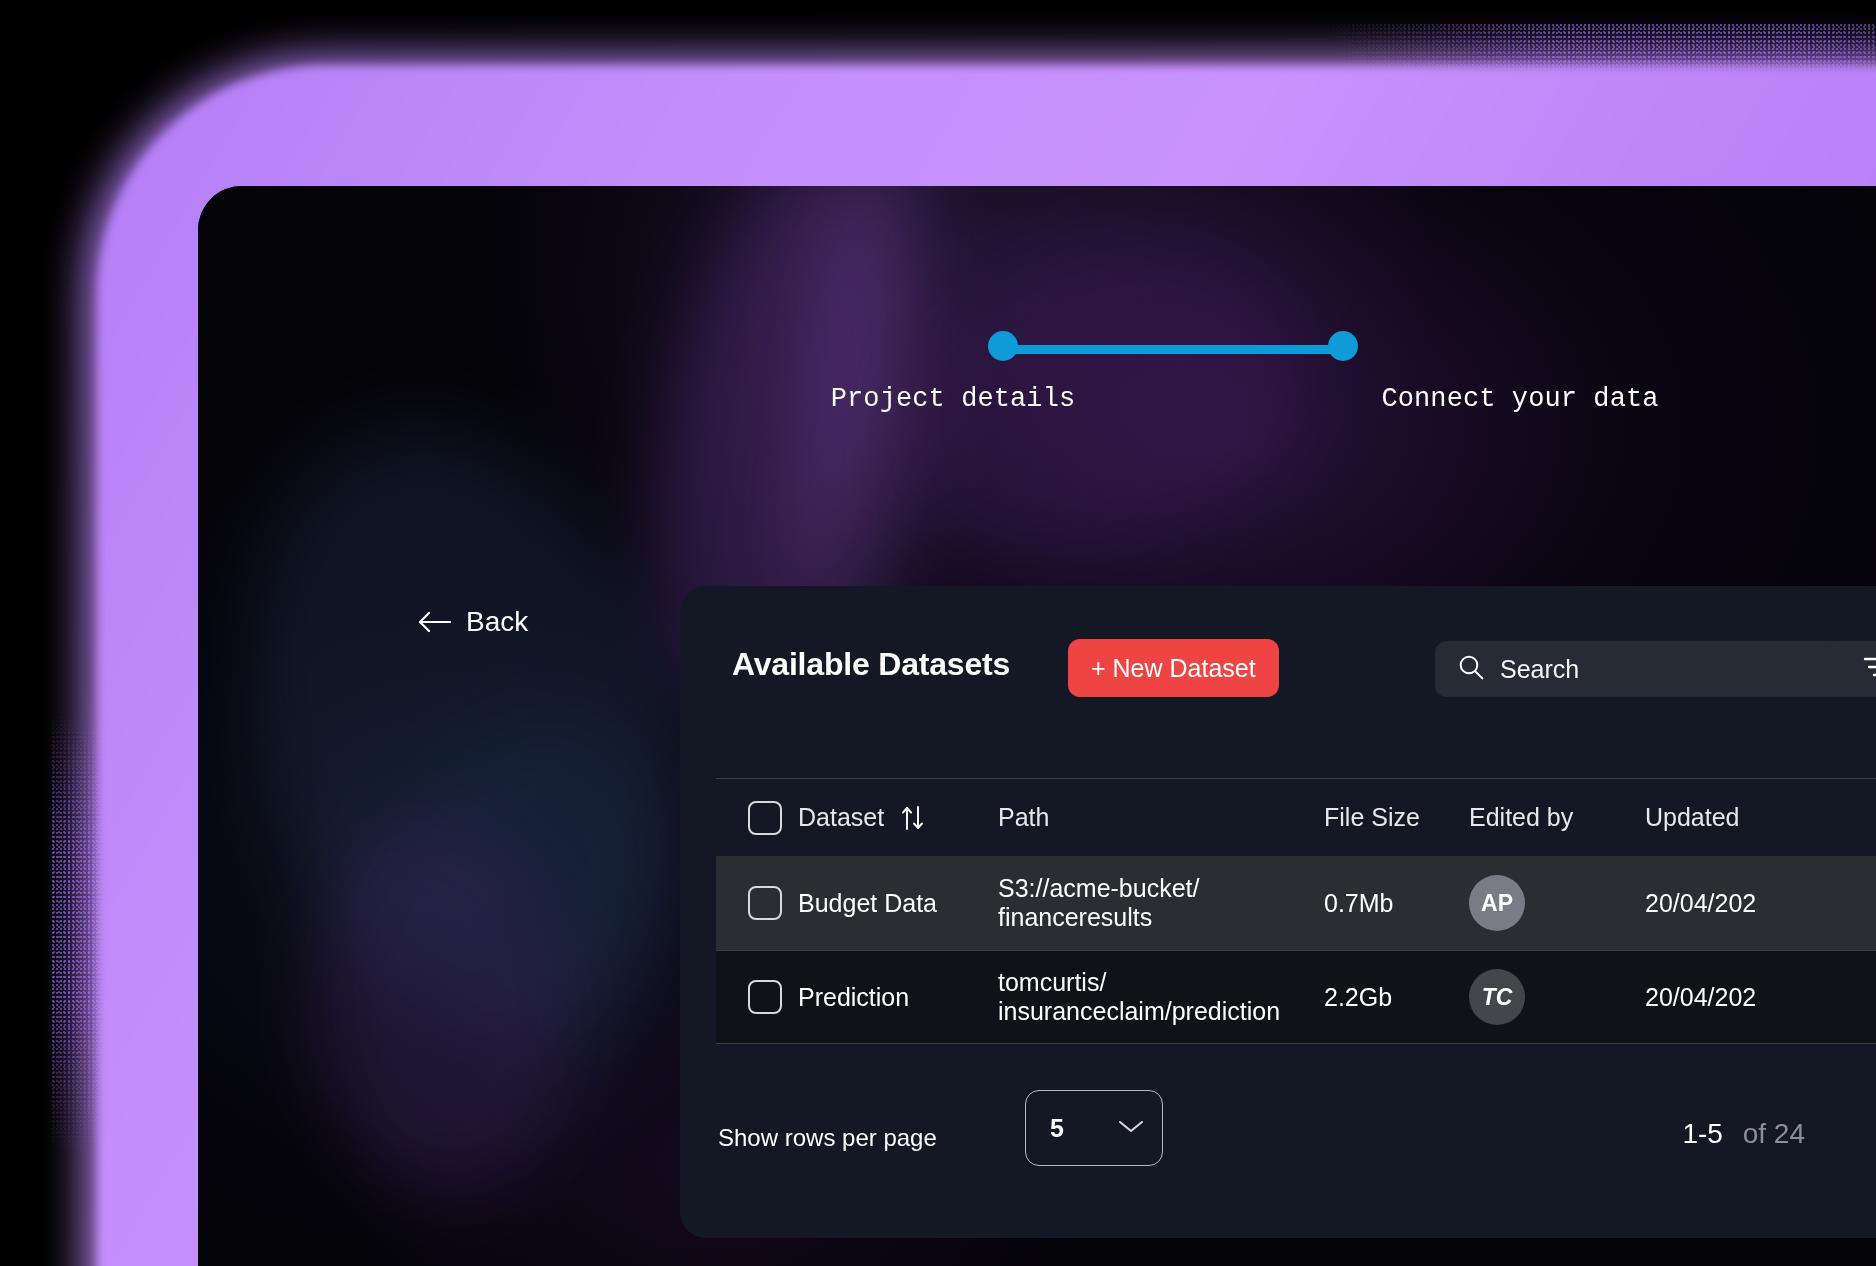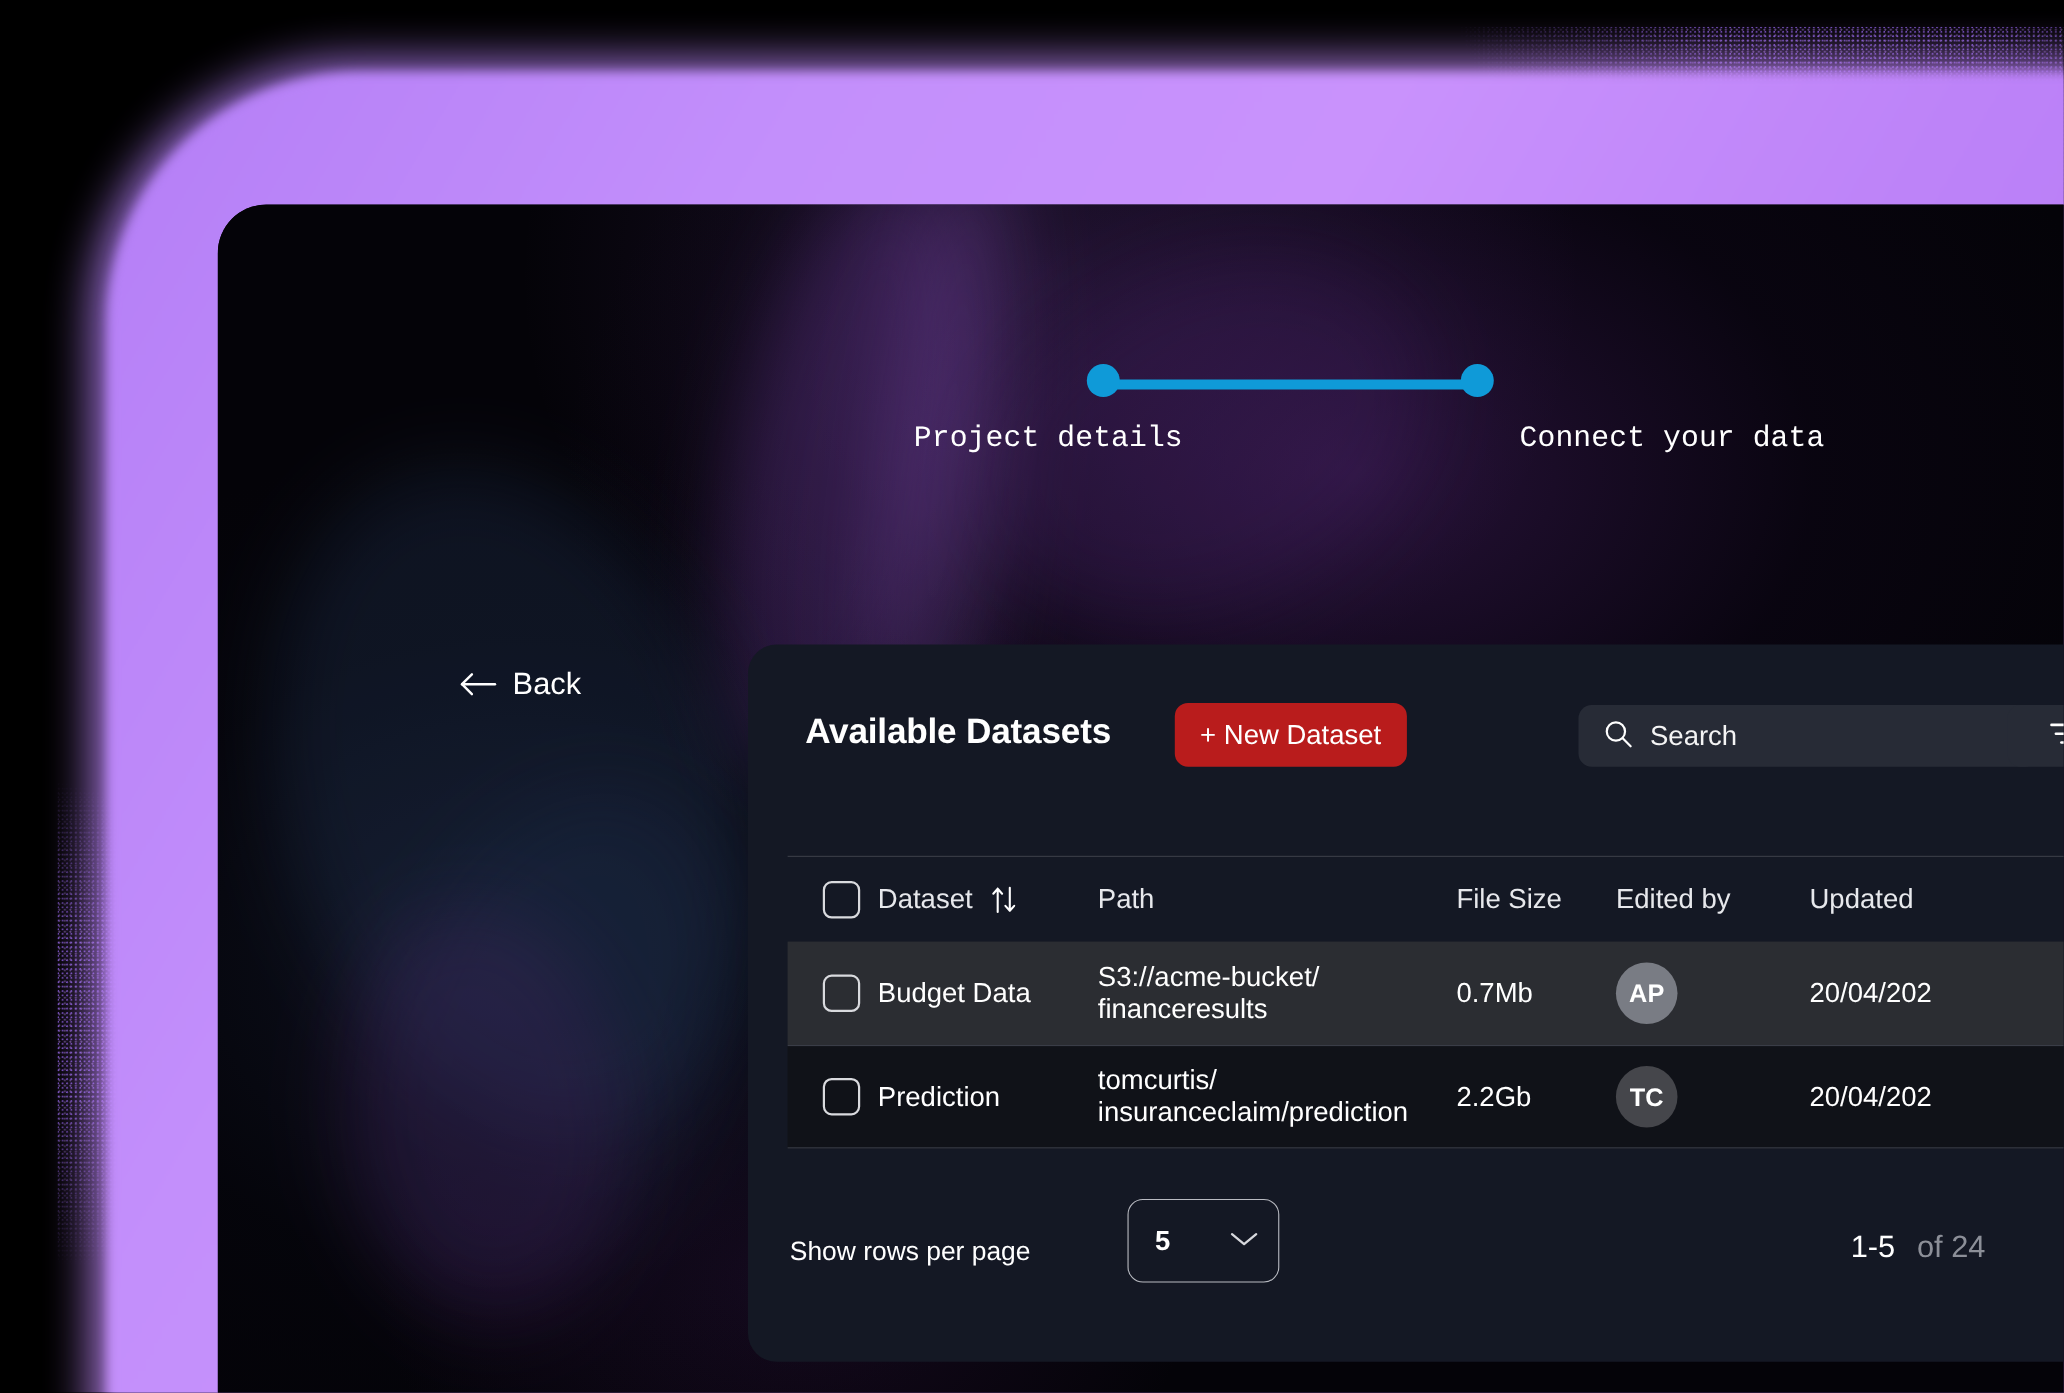--- a/index.html
+++ b/index.html
@@ -113,21 +113,21 @@
     position: relative; height: 192px;
   }
   .panel-title {
     position: absolute; left: 52px; top: 60px;
     font-size: 32px; font-weight: bold; color: #ffffff; letter-spacing: -.2px;
   }
   .new-dataset-btn {
     position: absolute; left: 388px; top: 53px;
     height: 58px; padding: 0 23px;
     display: flex; align-items: center;
-    background: #b91c1c; border-radius: 12px;
+    background: #ef4444; border-radius: 12px;
     color: #ffffff; font-size: 25px; white-space: nowrap; cursor: pointer;
     border: none;
   }
   .search-wrap {
     position: absolute; left: 755px; top: 55px;
     width: 418px; height: 56px;
     background: #272b36; border-radius: 12px;
     display: flex; align-items: center; padding: 0 0 0 22px; gap: 15px;
   }
   .search-wrap input {
@@ -172,21 +172,21 @@
   .head .c-name, .head .c-path, .head .c-size, .head .c-edit, .head .c-upd {
     color: #e7e8ec; font-size: 25px;
   }
   .sort-ico { display: inline-flex; cursor: pointer; }
   .avatar {
     width: 56px; height: 56px; border-radius: 50%;
     display: flex; align-items: center; justify-content: center;
     font-size: 23px; font-weight: bold; color: #ffffff;
   }
   .avatar.ap { background: #797c84; }
-  .avatar.tc { background: #45464b; }
+  .avatar.tc { background: #45464b; font-style: italic; }
 
   
   .footer { position: absolute; left: 0; top: 470px; width: 100%; height: 182px; }
   .rows-label {
     position: absolute; left: 38px; top: 68px;
     font-size: 24px; color: #ffffff; white-space: nowrap;
   }
   .rows-select {
     position: absolute; left: 345px; top: 34px;
     width: 138px; height: 76px;

